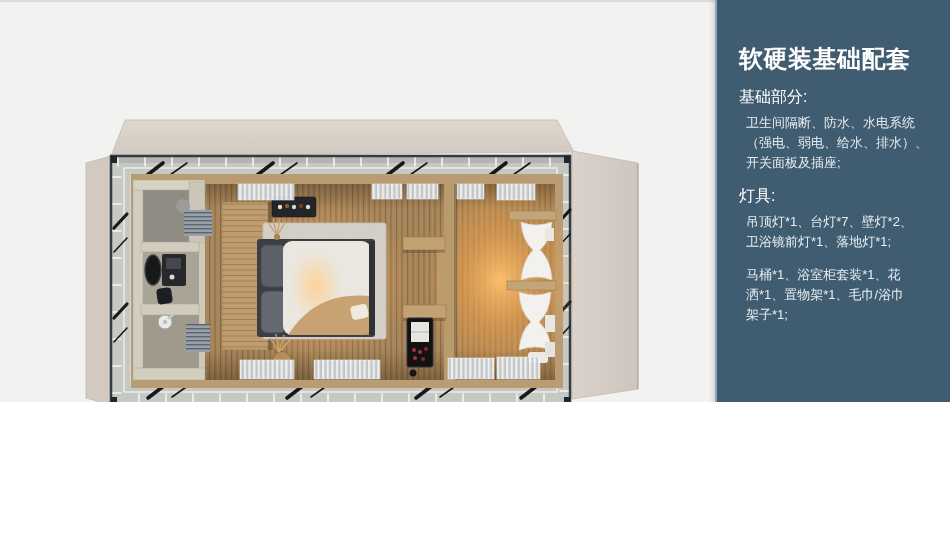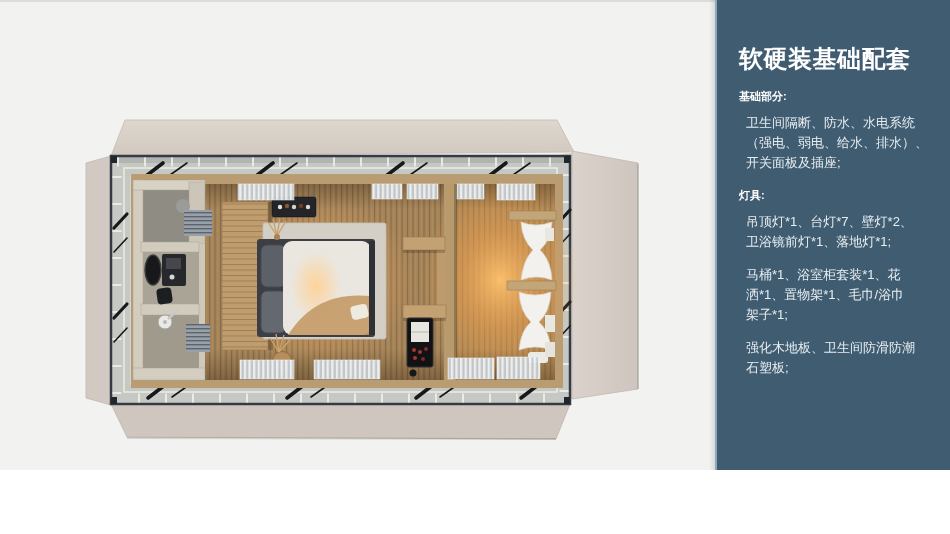--- a/index.html
+++ b/index.html
@@ -1,28 +1,28 @@
 <!DOCTYPE html>
 <html><head>
 <meta charset="utf-8">
 <style>
   html,body{margin:0;padding:0;}
   body{font-family:"Liberation Sans","DejaVu Sans",sans-serif;}
-  .frame{position:relative;width:950px;height:470px;background:#f2f2f1;overflow:hidden;}
+  .frame{position:relative;width:950px;height:402px;background:#f2f2f1;overflow:hidden;}
   .frame::before{content:"";position:absolute;left:0;top:0;width:950px;height:2px;background:#dcdcda;z-index:5;}
   .stage{position:absolute;left:0;top:0;width:715px;height:534px;background:#f2f2f1;}
   .stage svg{position:absolute;left:0;top:0;}
   .panel-shadow{position:absolute;left:709px;top:0;width:6px;height:534px;
     background:linear-gradient(to left, rgba(0,0,0,0.10), rgba(0,0,0,0));z-index:8;}
   .panel{position:absolute;left:715px;top:0;width:235px;height:534px;box-sizing:border-box;
     background:#3f5c70;border-left:2px solid #8fa9bb;padding:44px 10px 0 22px;z-index:10;color:#fff;}
   .panel-bottom{position:absolute;left:0;bottom:0;width:100%;height:11px;background:#2d4759;}
   .p-title{font-size:24px;font-weight:bold;letter-spacing:0.5px;line-height:30px;margin:0 0 10px 0;color:#ffffff;}
   .sec{margin-top:13px;}
-  .sec-h{font-size:11px;font-weight:bold;line-height:19px;margin:0 0 3px 0;color:#ffffff;}
+  .sec-h{font-size:16px;font-weight:normal;line-height:19px;margin:0 0 3px 0;color:#ffffff;}
   .sec-b{font-size:13px;line-height:20px;margin:7px;color:#e8eef2;white-space:pre-line;}
 </style>
 </head>
 <body>
 
 <div class="frame">
 
   <div class="stage">
     <svg width="715" height="534" viewBox="0 0 715 534">
       <defs>
@@ -254,19 +254,17 @@
 卫浴镜前灯*1、落地灯*1;</p>
     </div>
 
     <div class="sec">
       <p class="sec-b">马桶*1、浴室柜套装*1、花
 洒*1、置物架*1、毛巾/浴巾
 架子*1;</p>
     </div>
 
     <div class="sec">
-      <p class="sec-b">强化木地板、卫生间防滑防潮
-石塑板;</p>
     </div>
 
     <div class="panel-bottom"></div>
   </div>
 </div>
 
 </body></html>

